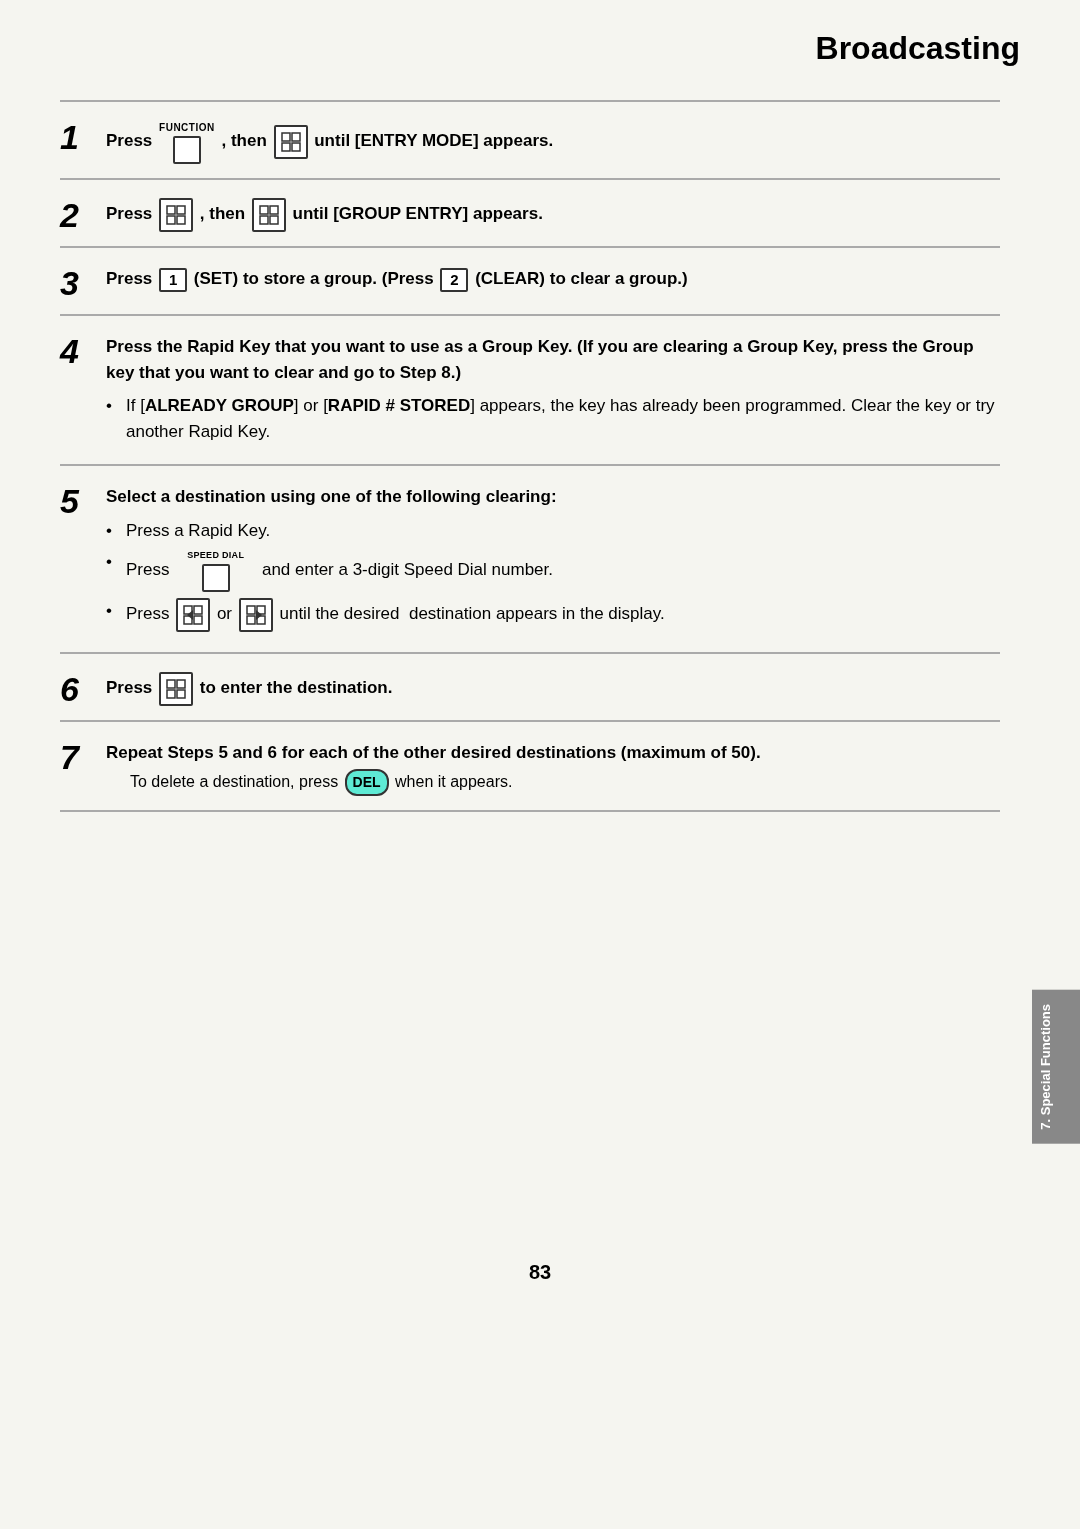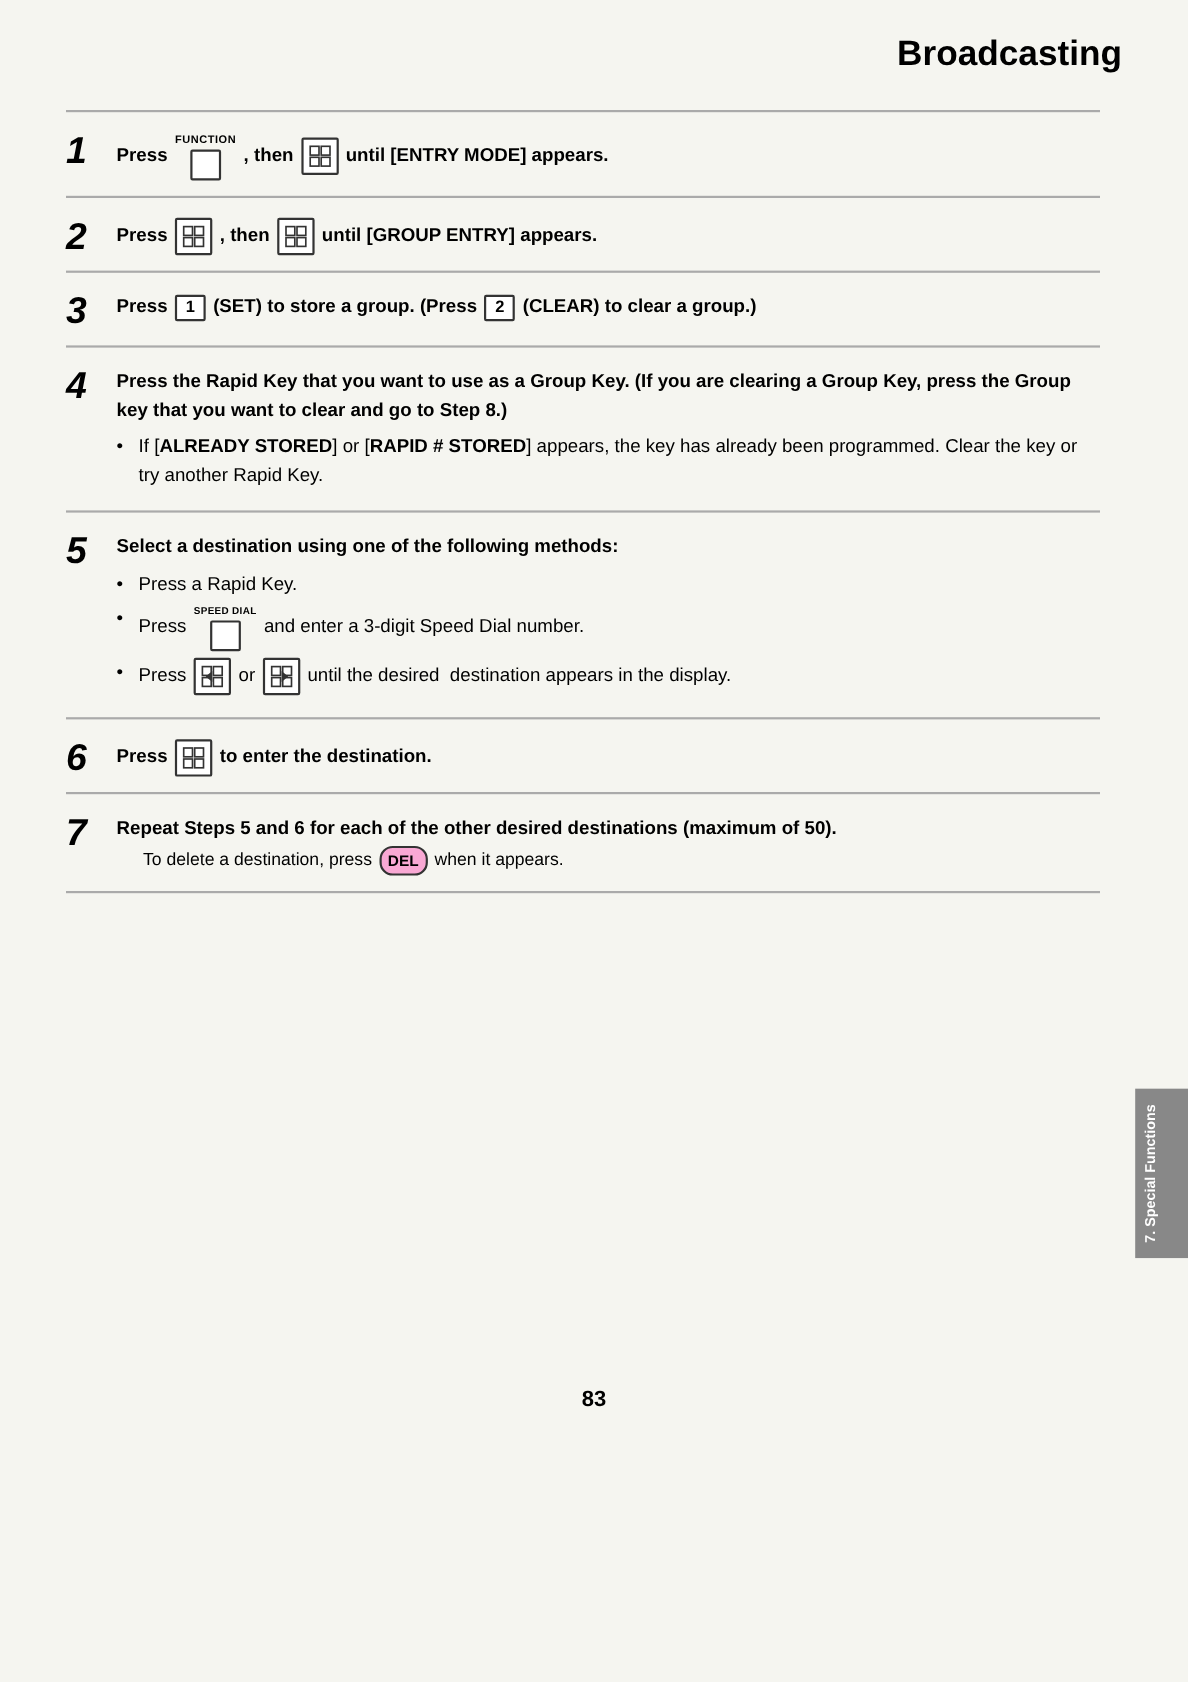--- a/index.html
+++ b/index.html
@@ -166,21 +166,21 @@
     .key-grid svg {
       width: 22px;
       height: 22px;
     }
     
     .key-speeddial {
       display: inline-flex;
       flex-direction: column;
       align-items: center;
       vertical-align: middle;
-      margin: 0 2px;
+      margin: 0 13px;
     }
     .key-speeddial .key-label-small {
       font-size: 9px;
       font-weight: bold;
       letter-spacing: 0.3px;
       color: #000;
       text-align: center;
       margin-bottom: 1px;
     }
     .key-speeddial .key-square {
@@ -193,21 +193,21 @@
     .del-key {
       display: inline-flex;
       align-items: center;
       justify-content: center;
       border: 2px solid #333;
       padding: 1px 6px;
       font-size: 14px;
       font-weight: bold;
       vertical-align: middle;
       margin: 0 2px;
-      background: #f9a8d4;
+      background: #5eead4;
       border-radius: 12px;
     }
     .bold-word {
       font-weight: bold;
     }
   </style>
 </head>
 <body>
 
 <div class="page">
@@ -278,31 +278,31 @@
     </div>
 
     <div class="step-row">
       <div class="step-num">4</div>
       <div class="step-content">
         <span class="main-text">
           Press the Rapid Key that you want to use as a Group Key. (If you are clearing a Group Key, press the Group key that you want to clear and go to Step 8.)
         </span>
         <ul class="bullet-list">
           <li>
-            If [<span class="bold-word">ALREADY STORED</span>] or [<span class="bold-word">RAPID # STORED</span>] appears, the key has already been programmed. Clear the key or try another Rapid Key.
+            If [<span class="bold-word">ALREADY GROUP</span>] or [<span class="bold-word">RAPID # STORED</span>] appears, the key has already been programmed. Clear the key or try another Rapid Key.
           </li>
         </ul>
       </div>
     </div>
 
     <div class="step-row">
       <div class="step-num">5</div>
       <div class="step-content">
         <span class="main-text">
-          Select a destination using one of the following methods:
+          Select a destination using one of the following clearing:
         </span>
         <ul class="bullet-list">
           <li>Press a Rapid Key.</li>
           <li>
             Press
             <span class="key-speeddial">
               <span class="key-label-small">SPEED DIAL</span>
               <span class="key-square"></span>
             </span>
             and enter a 3-digit Speed Dial number.

